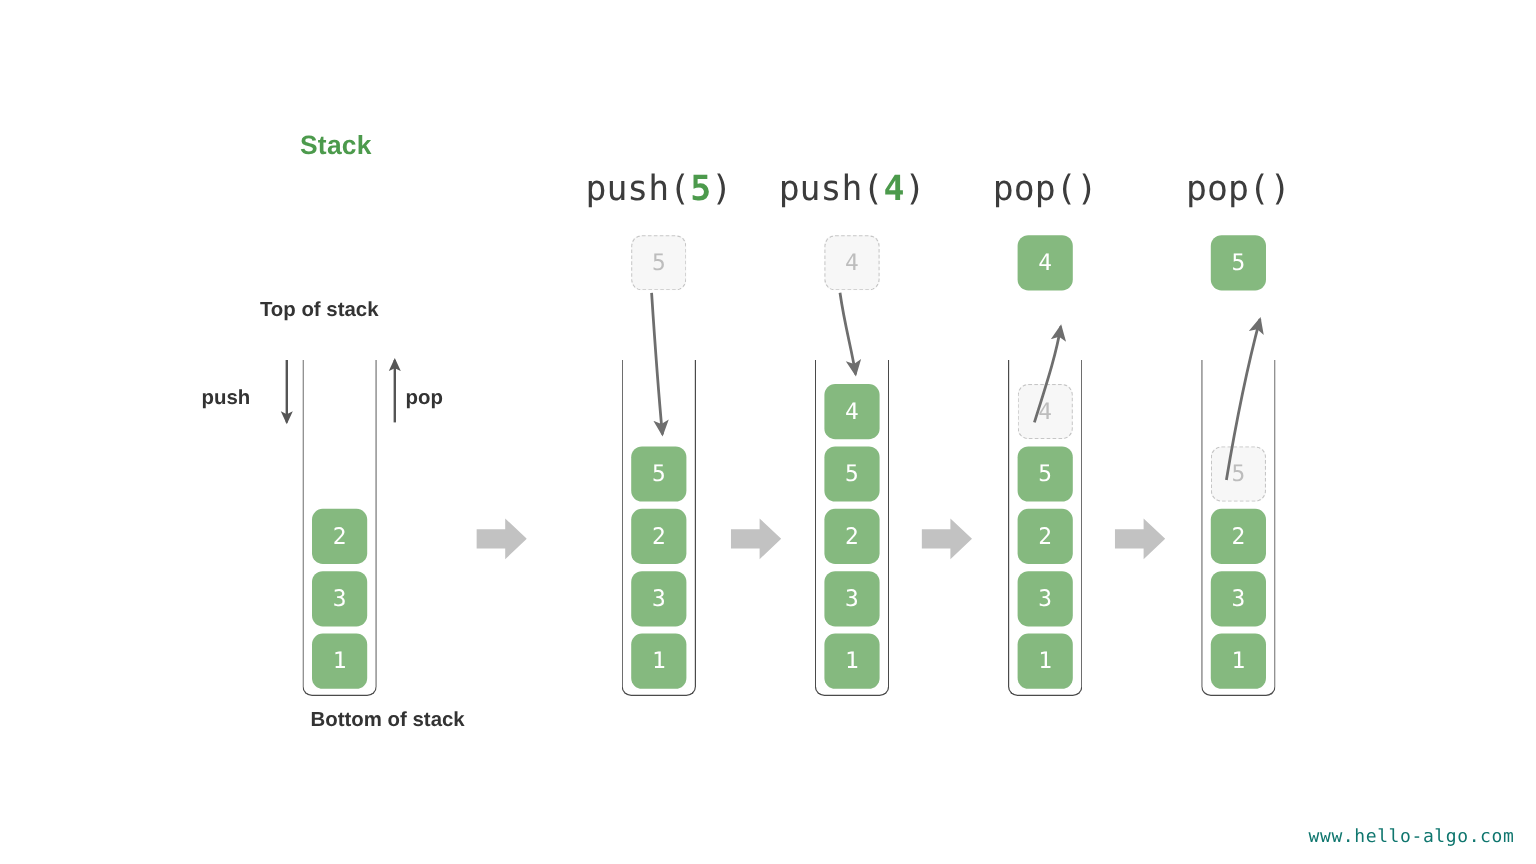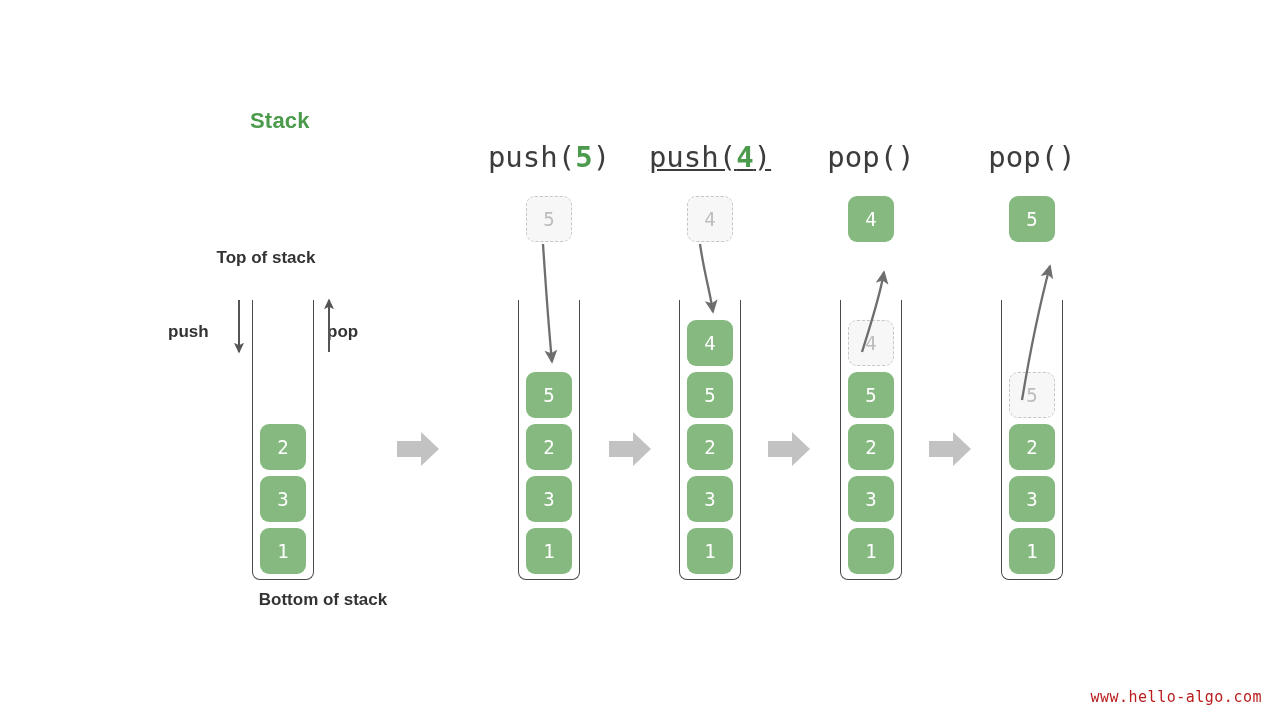--- a/index.html
+++ b/index.html
@@ -88,37 +88,37 @@
   
   .label-bold {
     font-size: 17px;
     font-weight: bold;
     color: #333333;
     white-space: nowrap;
   }
   .label-top   { top: 248px; transform: translateX(-50%); }
   .label-bottom{ top: 590px; transform: translateX(-50%); margin-left: 40px; }
   .label-push  { left: 168px; top: 322px; }
-  .label-pop   { left: 327px; top: 322px; }
+  .label-pop   { left: 338px; top: 322px; }
 
   
   .sep-arrow {
     top: 430px;
     width: 42px;
     height: 38px;
     transform: translateX(-50%);
   }
 
   
   .watermark {
     right: 18px;
     bottom: 14px;
     font-family: "DejaVu Sans Mono", "Liberation Mono", monospace;
     font-size: 15px;
-    color: #b91c1c;
+    color: #0f766e;
     letter-spacing: .5px;
     white-space: nowrap;
   }
 
   svg.overlay {
     position: absolute;
     left: 0;
     top: 0;
     width: 1280px;
     height: 720px;
@@ -142,21 +142,21 @@
       <div class="abs cell filled" style="left: 283px; top: 528px;">1</div>
       <div class="abs cell filled" style="left: 283px; top: 476px;">3</div>
       <div class="abs cell filled" style="left: 283px; top: 424px;">2</div>
       <div class="abs op-header" style="left: 549px;"><span>push(</span><span class="arg">5</span><span>)</span></div>
       <div class="abs stack-container" style="left: 549px;"></div>
       <div class="abs cell filled" style="left: 549px; top: 528px;">1</div>
       <div class="abs cell filled" style="left: 549px; top: 476px;">3</div>
       <div class="abs cell filled" style="left: 549px; top: 424px;">2</div>
       <div class="abs cell filled" style="left: 549px; top: 372px;">5</div>
       <div class="abs cell ghost" style="left: 549px; top: 196px;">5</div>
-      <div class="abs op-header" style="left: 710px; text-decoration: underline;"><span>push(</span><span class="arg">4</span><span>)</span></div>
+      <div class="abs op-header" style="left: 710px;"><span>push(</span><span class="arg">4</span><span>)</span></div>
       <div class="abs stack-container" style="left: 710px;"></div>
       <div class="abs cell filled" style="left: 710px; top: 528px;">1</div>
       <div class="abs cell filled" style="left: 710px; top: 476px;">3</div>
       <div class="abs cell filled" style="left: 710px; top: 424px;">2</div>
       <div class="abs cell filled" style="left: 710px; top: 372px;">5</div>
       <div class="abs cell filled" style="left: 710px; top: 320px;">4</div>
       <div class="abs cell ghost" style="left: 710px; top: 196px;">4</div>
       <div class="abs op-header" style="left: 871px;">pop()</div>
       <div class="abs stack-container" style="left: 871px;"></div>
       <div class="abs cell filled" style="left: 871px; top: 528px;">1</div>

